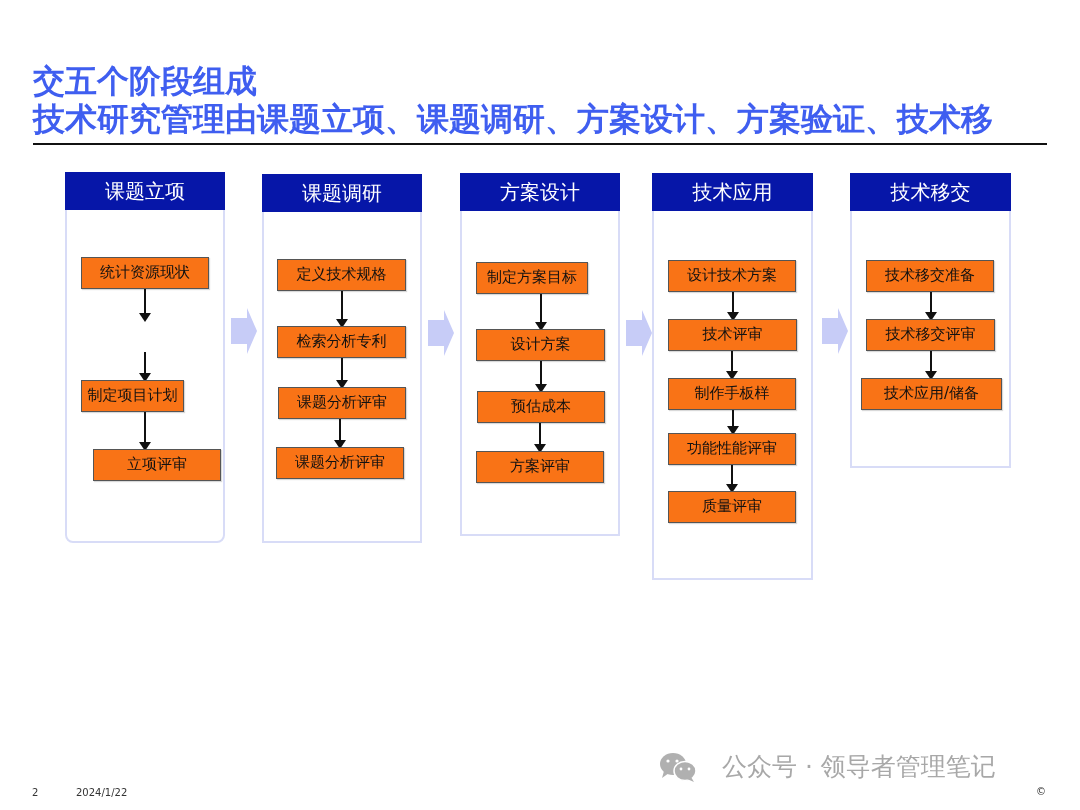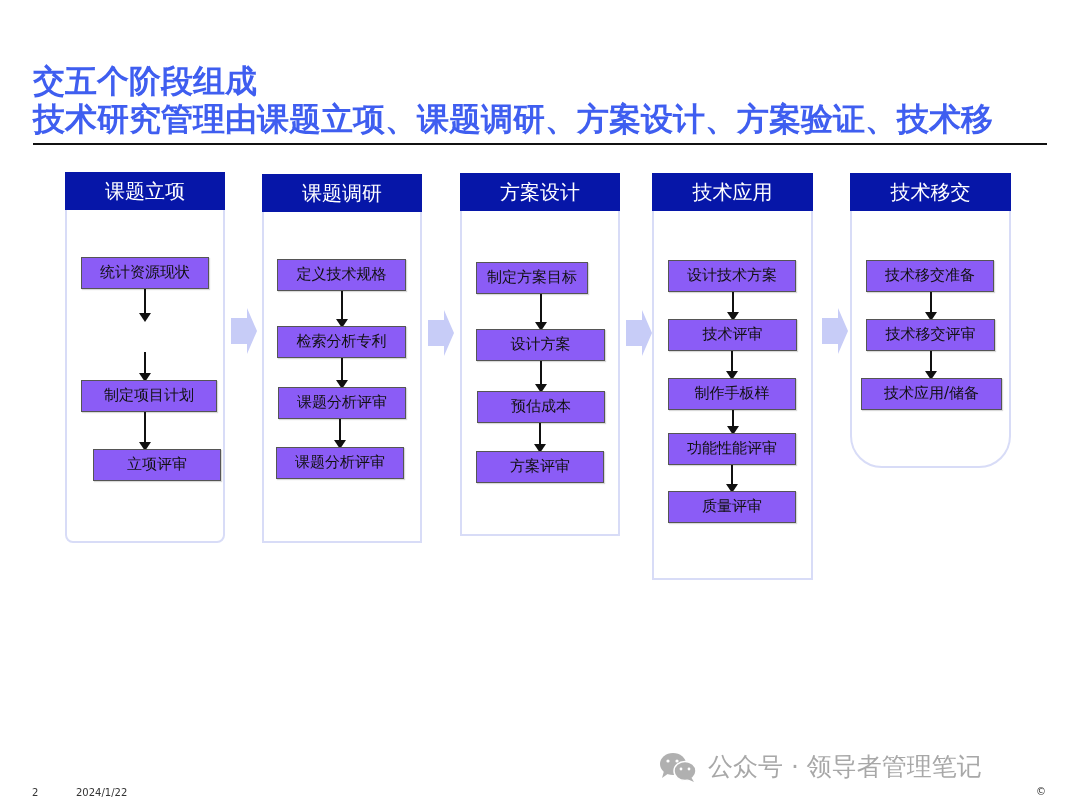--- a/index.html
+++ b/index.html
@@ -16,21 +16,21 @@
   }
 
   .stage {
     position: absolute; border: 2px solid #d8dcf7; background: #fff;
   }
   .stage-header {
     position: absolute; left: -2px; right: -2px; top: -2px; height: 38px;
     background: #0616a8; color: #fff; font-size: 20px; line-height: 38px; text-align: center;
   }
   .step {
-    position: absolute; height: 32px; border: 1.5px solid #555; background: #8b5cf6;
+    position: absolute; height: 32px; border: 1.5px solid #555; background: #f97316;
     font-size: 15px; line-height: 29px; text-align: center; color: #111;
     box-shadow: 1px 1px 1px rgba(0,0,0,0.15);
     white-space: nowrap;
   }
   .arrow-down {
     position: absolute; width: 2px; background: #111;
   }
   .arrow-down::after {
     content: ""; position: absolute; left: -5px; bottom: -2px;
     border-left: 6px solid transparent; border-right: 6px solid transparent;
@@ -41,41 +41,41 @@
   }
   .chevron svg { width: 100%; height: 100%; display: block; }
 
   .footer-page { position: absolute; left: 32px; top: 787px; font-size: 10px; color: #333; }
   .footer-date { position: absolute; left: 76px; top: 787px; font-size: 10px; color: #333; }
   .footer-logo {
     position: absolute; left: 10px; top: 816px; font-size: 20px; color: #ec4899; font-weight: bold;
     letter-spacing: 1px;
   }
   .watermark {
-    position: absolute; left: 658px; top: 750px; display: flex; align-items: center; gap: 10px;
+    position: absolute; left: 658px; top: 750px; display: flex; align-items: center; gap: 24px;
     color: #a8a8a8; font-size: 25px; justify-content: center;
   }
   .wechat-icon { width: 40px; height: 32px; }
   .copyright { position: absolute; left: 1036px; top: 786px; font-size: 10px; color: #333; }
 </style>
 </head>
 <body>
 
 <div class="title">
   <div>交五个阶段组成</div>
   <div>技术研究管理由课题立项、课题调研、方案设计、方案验证、技术移</div>
 </div>
 <div class="title-rule"></div>
 
 <div class="stage" style="left:65px; top:172px; width:160px; height:371px;border-radius:8px;">
   <div class="stage-header">课题立项</div>
   <div class="step" style="left:14px; top:83px; width:128px;">统计资源现状</div>
   <div class="arrow-down" style="left:77px; top:115px; height:31px;"></div>
   <div class="arrow-down" style="left:77px; top:178px; height:28px;"></div>
-  <div class="step" style="left:14px; top:206px; width:136px;">制定项目计划</div>
+  <div class="step" style="left:14px; top:206px; width:103px;">制定项目计划</div>
   <div class="arrow-down" style="left:77px; top:238px; height:37px;"></div>
   <div class="step" style="left:26px; top:275px; width:128px;">立项评审</div>
 </div>
 
 <div class="chevron" style="left:231px; top:308px;">
   <svg viewBox="0 0 26 46">
       <polygon points="0,10 16,10 16,0 26,23 16,46 16,36 0,36" fill="#c7ccf7"></polygon>
     </svg>
 </div>
 
@@ -125,21 +125,21 @@
   <div class="arrow-down" style="left:77px; top:290px; height:26px;"></div>
   <div class="step" style="left:14px; top:316px; width:128px;">质量评审</div>
 </div>
 
 <div class="chevron" style="left:822px; top:308px;">
   <svg viewBox="0 0 26 46">
       <polygon points="0,10 16,10 16,0 26,23 16,46 16,36 0,36" fill="#c7ccf7"></polygon>
     </svg>
 </div>
 
-<div class="stage" style="left:850px; top:173px; width:161px; height:295px;border-radius:32px;">
+<div class="stage" style="left:850px; top:173px; width:161px; height:295px;">
   <div class="stage-header">技术移交</div>
   <div class="step" style="left:14px; top:85px; width:128px;">技术移交准备</div>
   <div class="arrow-down" style="left:78px; top:117px; height:27px;"></div>
   <div class="step" style="left:14px; top:144px; width:129px;">技术移交评审</div>
   <div class="arrow-down" style="left:78px; top:176px; height:27px;"></div>
   <div class="step" style="left:9px; top:203px; width:141px;">技术应用/储备</div>
 </div>
 
 <div class="footer-logo">大数跨境</div>
 <div class="footer-page">2</div>

